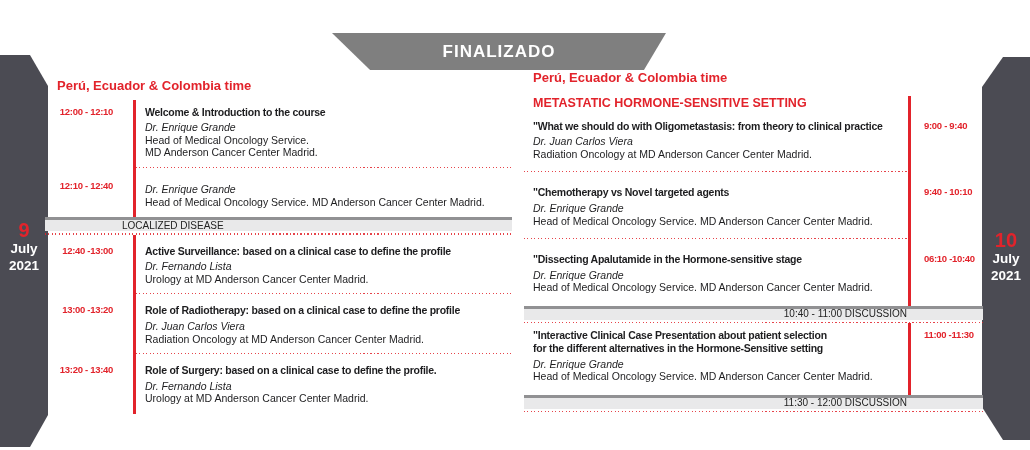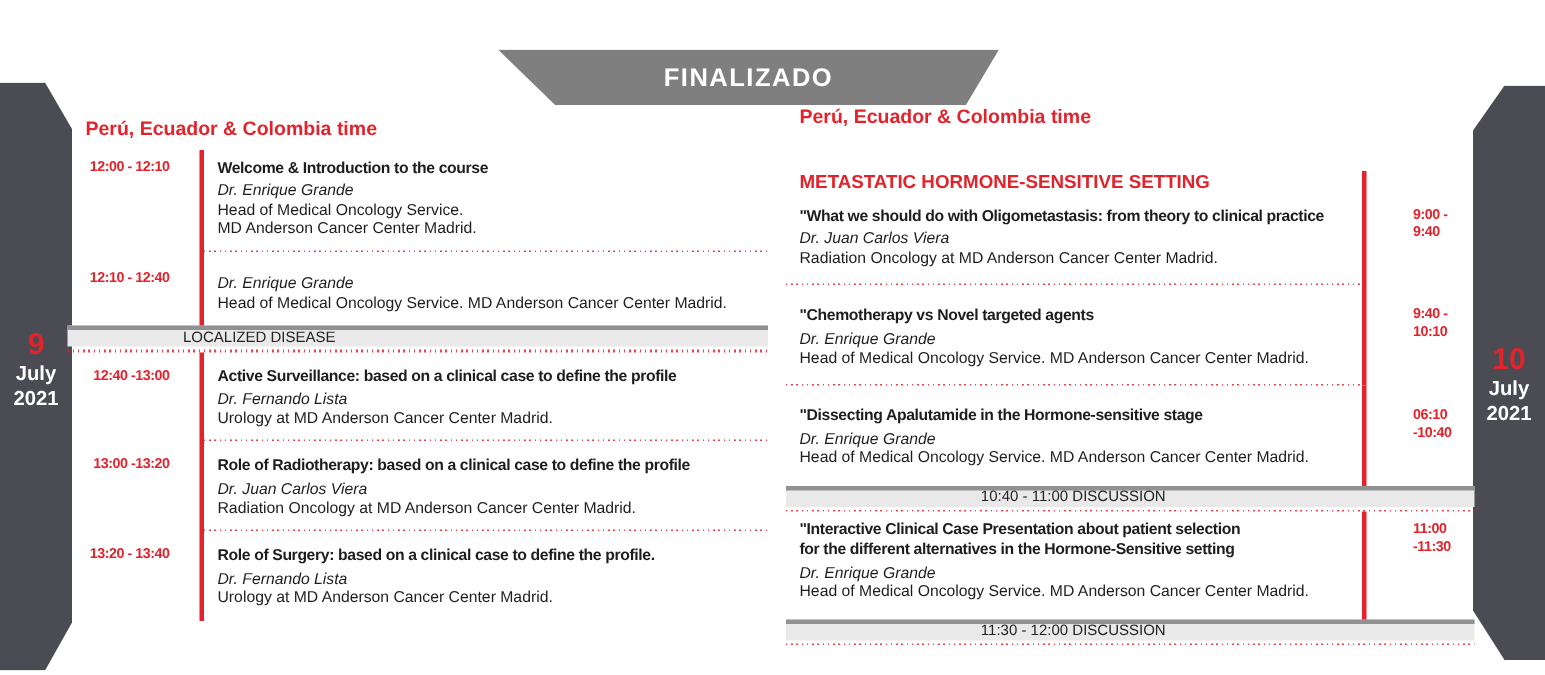--- a/index.html
+++ b/index.html
@@ -61,33 +61,33 @@
   .l-content{flex:1;border-left:3px solid var(--red);margin-left:2px;
     padding:10px 4px 9px 9px;}
   .l-item.v1 .l-time,.l-item.v1 .l-content{padding-top:6px;}
   .l-item.v2 .l-time,.l-item.v2 .l-content{padding-top:12px;}
   .nosep{background:none;}
   
   .r-row{display:flex;}
   .r-content{flex:1;border-right:3px solid var(--red);
     padding:14px 8px 12px 9px;}
   .r-time{width:72px;min-width:72px;color:var(--red);font-weight:bold;
-    font-size:9.5px;letter-spacing:-.3px;padding:14px 0 0 31px;}
+    font-size:9.5px;letter-spacing:-.3px;padding:14px 0 0 13px;}
   .r-row.v1 .r-content,.r-row.v1 .r-time{padding-top:2px;}
   .r-row.v3 .r-content,.r-row.v3 .r-time{padding-top:6px;}
-  .r-subhead .r-content{padding:0 12px 7px 9px;margin-top:18px;}
+  .r-subhead .r-content{padding:0 12px 7px 9px;}
   
   .title{font-weight:bold;font-size:10.5px;letter-spacing:-.25px;white-space:pre-line;}
   .speaker{font-style:italic;margin-top:3px;white-space:pre-line;}
   .affil{white-space:pre-line;}
   
   .section-bar{border-top:3px solid var(--bar-border);background:var(--bar-fill);
     height:14px;display:flex;align-items:center;font-size:10px;color:#222;}
   .section-bar.left-bar{padding-left:77px;}
-  .section-bar.right-bar{justify-content:center;padding-right:76px;}
+  .section-bar.right-bar{justify-content:flex-end;padding-right:76px;}
 </style>
 </head>
 <body>
 
 <div class="banner">
   <span>FINALIZADO</span>
 </div>
 
 <div class="ribbon ribbon-left">
   <div class="txt">

